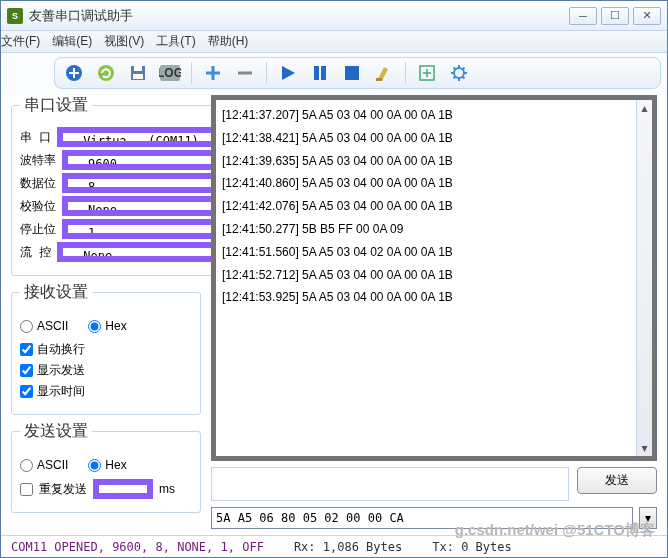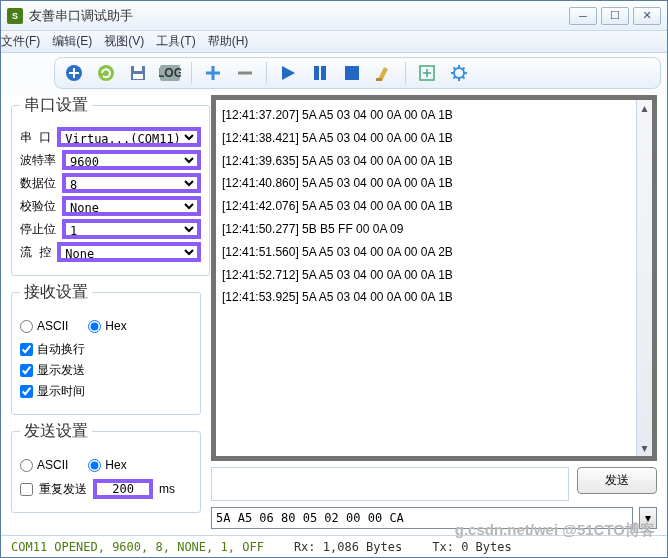--- a/index.html
+++ b/index.html
@@ -15,36 +15,36 @@
   .toolbar-wrap { padding: 4px 6px 6px 6px; background: #fbfcfe; }
   .toolbar { height: 32px; background: linear-gradient(#fcfdfe,#e9f0f8); border: 1px solid #c6d6e9; border-radius: 8px; display: flex; align-items: center; padding: 0 6px; gap: 6px; margin-left: 47px; }
   .toolbar .sep { width: 1px; height: 22px; background: #c6d6e9; margin: 0 2px; }
   .toolbar .tbtn { width:26px; height:26px; display:flex; align-items:center; justify-content:center; border-radius:3px; }
   .main { flex: 1; display: flex; padding: 0 10px 6px 10px; gap: 10px; }
   .leftpanel { width: 190px; display: flex; flex-direction: column; gap: 6px; }
   fieldset { border: 1px solid #c6d6e9; border-radius: 3px; padding: 8px 8px 10px 8px; }
   legend { padding: 0 4px; color: #333; font-size: 16px; }
   .row { display: flex; align-items: center; margin: 3px 0; gap: 6px; }
   .row label { white-space: nowrap; font-family: "SimSun", monospace; }
-  .row select, .row input[type=text], .row input[type=number] { flex: 1; height: 20px; border: 4px solid #8b5cf6; background: #fff; font-family: "SimSun", monospace; font-size:12px; padding: 0 0;}
+  .row select, .row input[type=text], .row input[type=number] { flex: 1; height: 20px; border: 6px solid #8b5cf6; background: #fff; font-family: "SimSun", monospace; font-size:12px; padding: 0 16px;}
   .row input[type=number]{ width: 60px; flex:0 0 60px;text-align:right;}
   .chk-row { display:flex; align-items:center; margin: 4px 0; gap:4px; }
   .radio-group { display:flex; gap:20px; margin:4px 0 2px 0;}
   .rightpanel { flex: 1; display: flex; flex-direction: column; gap: 6px; }
   .log-area { flex: 1; border: 5px solid #737373; background: #fff; padding: 4px 6px; overflow-y: auto; line-height: 1.9; font-family: "SimSun", monospace; font-size: 14px; position:relative;}
   .log-area .scrollbar-stub { position:absolute; right:0; top:0; bottom:0; width:16px; background:linear-gradient(#f4f6f9,#e7ebf1); border-left:1px solid #c6d6e9; display:flex; flex-direction:column;}
   .log-area .scrollbar-stub .arrow{height:16px; display:flex;align-items:center;justify-content:center; color:#556;}
   .input-wrap { display:flex; gap:8px; align-items:flex-start;}
   .tx-box { flex:1; height: 34px; border:1px solid #c6d6e9; }
   .send-btn { width: 80px; height: 27px; background: linear-gradient(#fdfdfd,#e7e7e7); border:1px solid #8a8a8a; border-radius:4px; }
   .hex-input-row { display:flex; align-items:center; gap:6px;}
   .hex-input { flex:1; height:22px; border:1px solid #7a8ba0; font-family: "SimSun", monospace; padding:0 4px;}
   .dropdown-btn { width:18px; height:22px; border:1px solid #7a8ba0; background: linear-gradient(#f8f8f8,#e0e0e0); display:flex; align-items:center; justify-content:center;}
   .statusbar { height: 22px; border-top: 1px solid #c6d6e9; display:flex; align-items:center; padding: 0 10px; gap: 30px;}
-  .status-main { color: #4d7c0f; font-family: "SimSun", monospace;}
+  .status-main { color: #701a75; font-family: "SimSun", monospace;}
   .status-bytes { color: #333; font-family: "SimSun", monospace;}
   .watermark { position:absolute; bottom:17px; right:12px; color:#b8b8b8; font-size:15px; pointer-events:none;font-weight:bold;}
   svg { display:block; }
 </style>
 </head>
 <body>
 
 <div class="window">
   <div class="titlebar">
     <div class="app-icon">S</div>
@@ -221,21 +221,21 @@
     </div>
 
     <div class="rightpanel">
       <div class="log-area">
         <div>[12:41:37.207] 5A A5 03 04 00 0A 00 0A 1B</div>
         <div>[12:41:38.421] 5A A5 03 04 00 0A 00 0A 1B</div>
         <div>[12:41:39.635] 5A A5 03 04 00 0A 00 0A 1B</div>
         <div>[12:41:40.860] 5A A5 03 04 00 0A 00 0A 1B</div>
         <div>[12:41:42.076] 5A A5 03 04 00 0A 00 0A 1B</div>
         <div>[12:41:50.277] 5B B5 FF 00 0A 09</div>
-        <div>[12:41:51.560] 5A A5 03 04 00 0A 00 0A 2B</div>
+        <div>[12:41:51.560] 5A A5 03 04 02 0A 00 0A 1B</div>
         <div>[12:41:52.712] 5A A5 03 04 00 0A 00 0A 1B</div>
         <div>[12:41:53.925] 5A A5 03 04 00 0A 00 0A 1B</div>
         <div class="scrollbar-stub">
           <div class="arrow">▴</div>
           <div style="flex:1"></div>
           <div class="arrow">▾</div>
         </div>
       </div>
 
       <div class="input-wrap">

